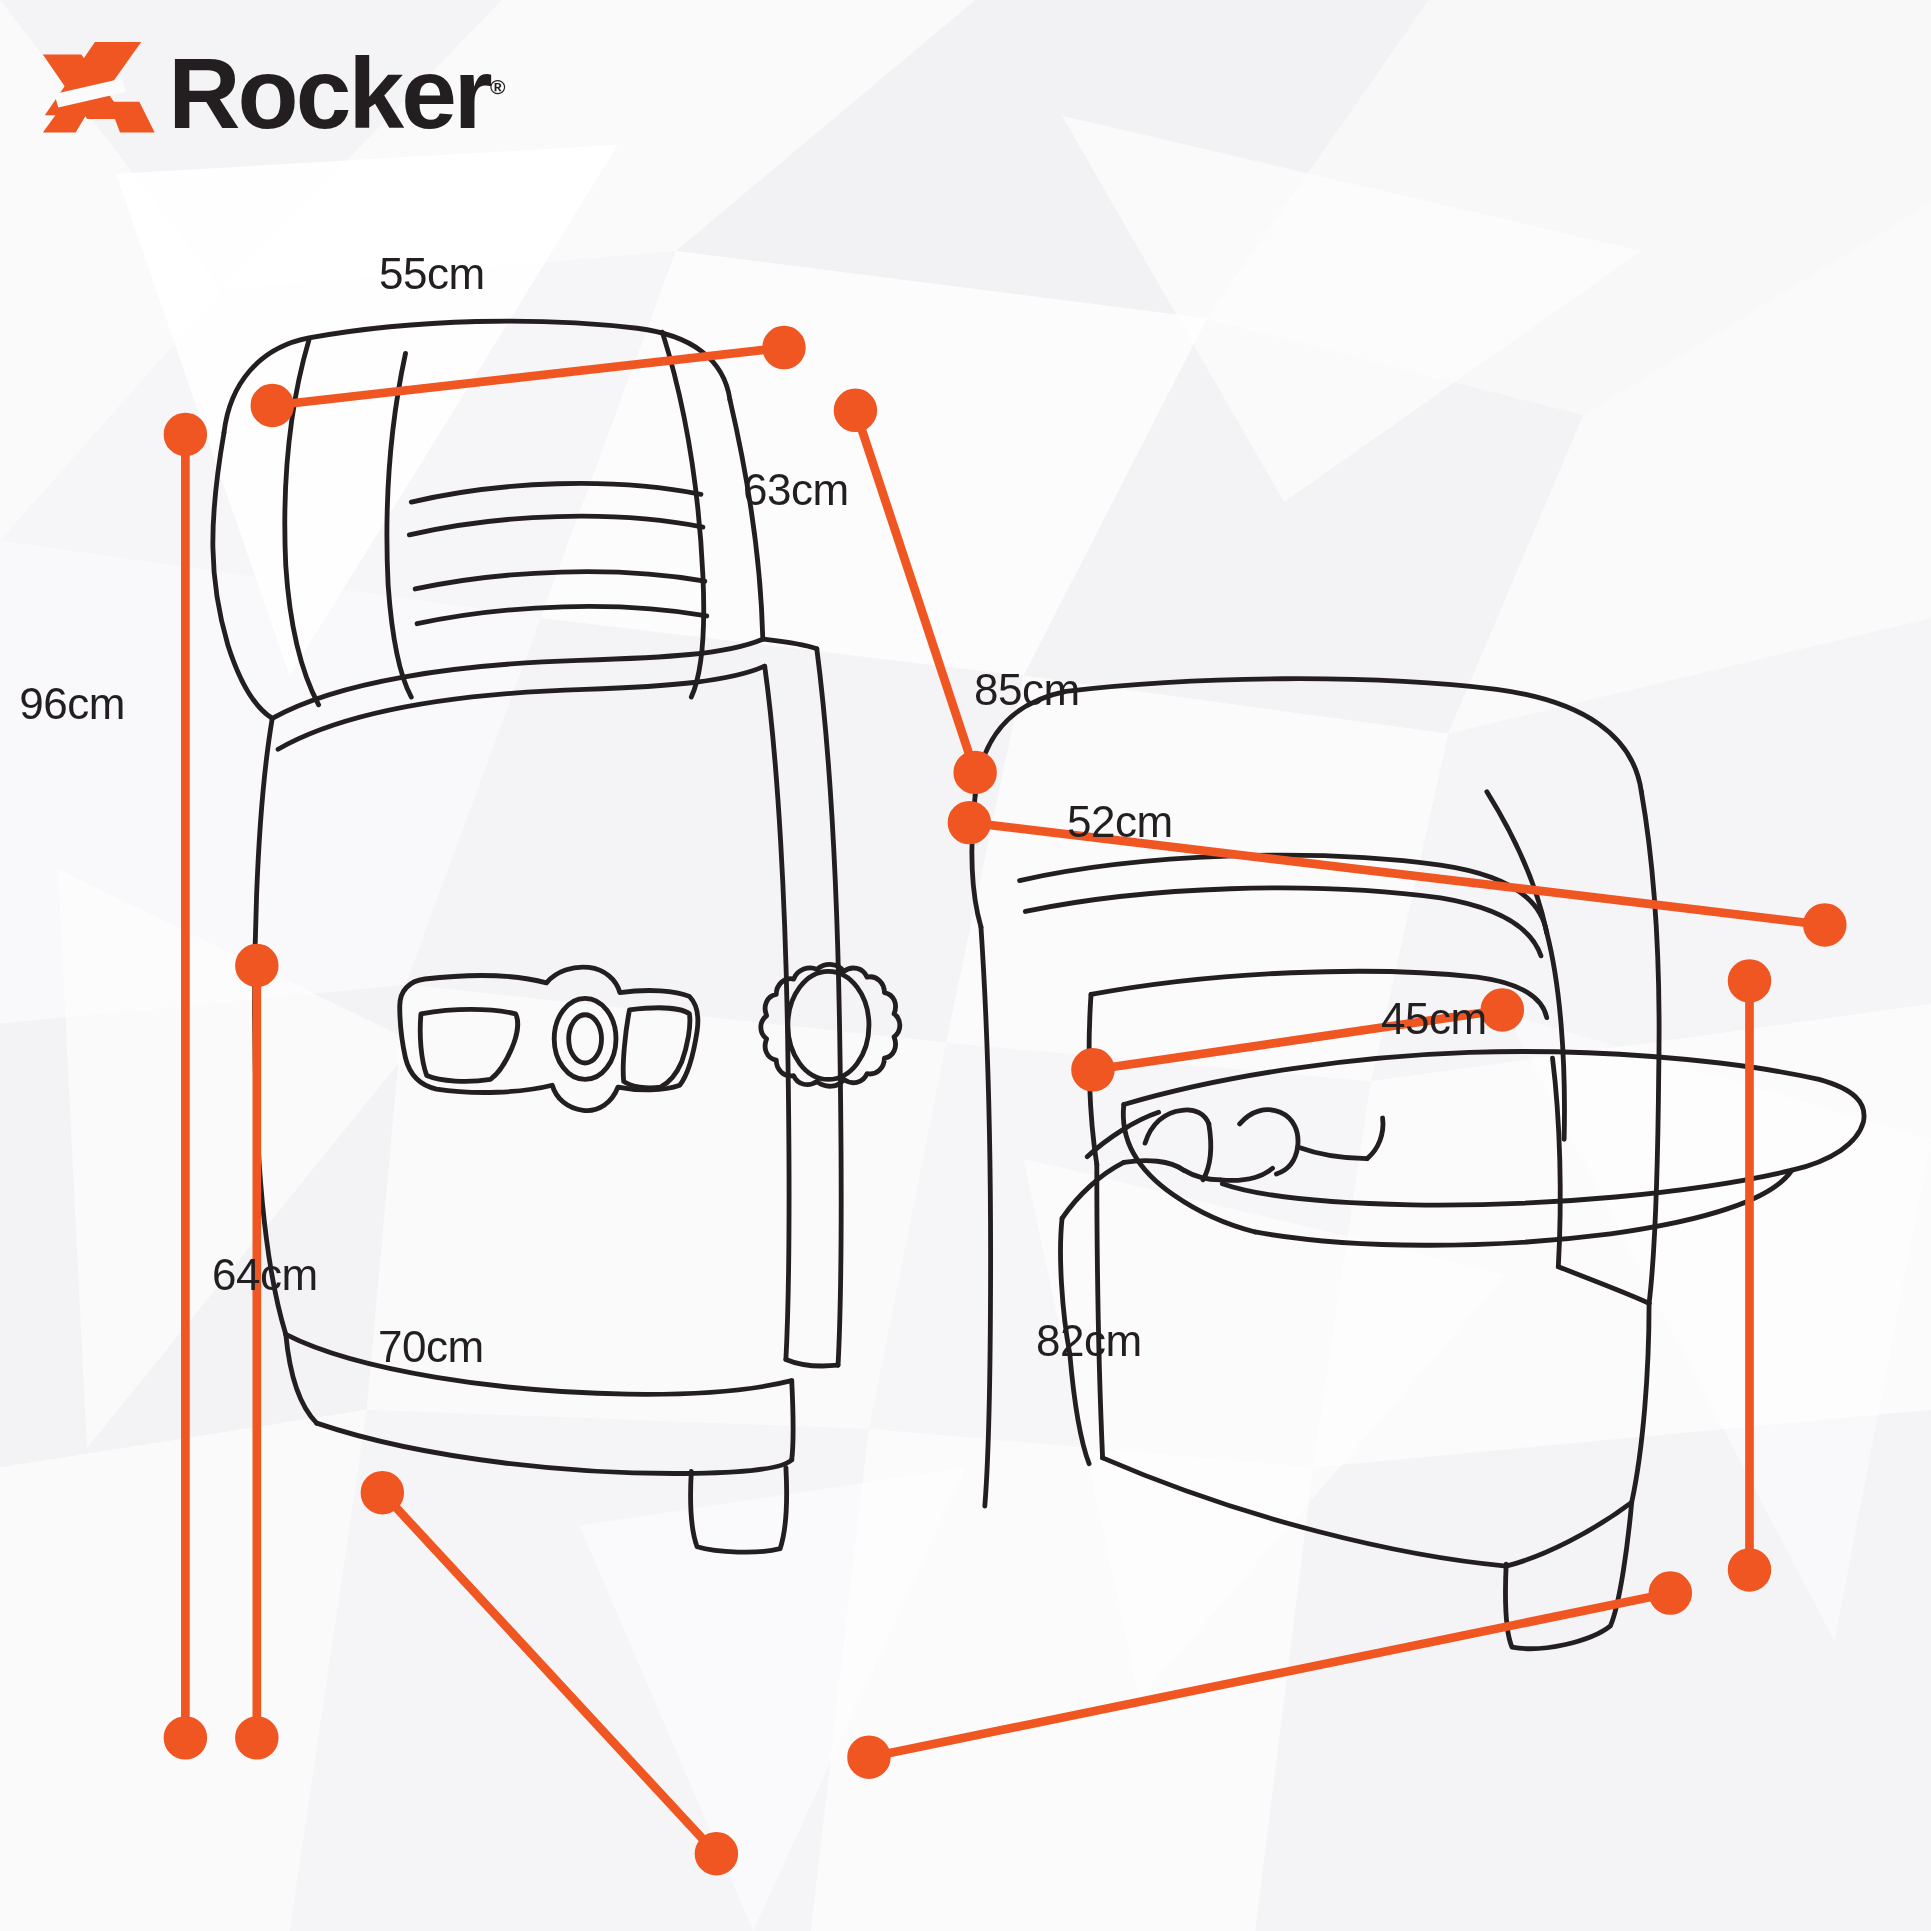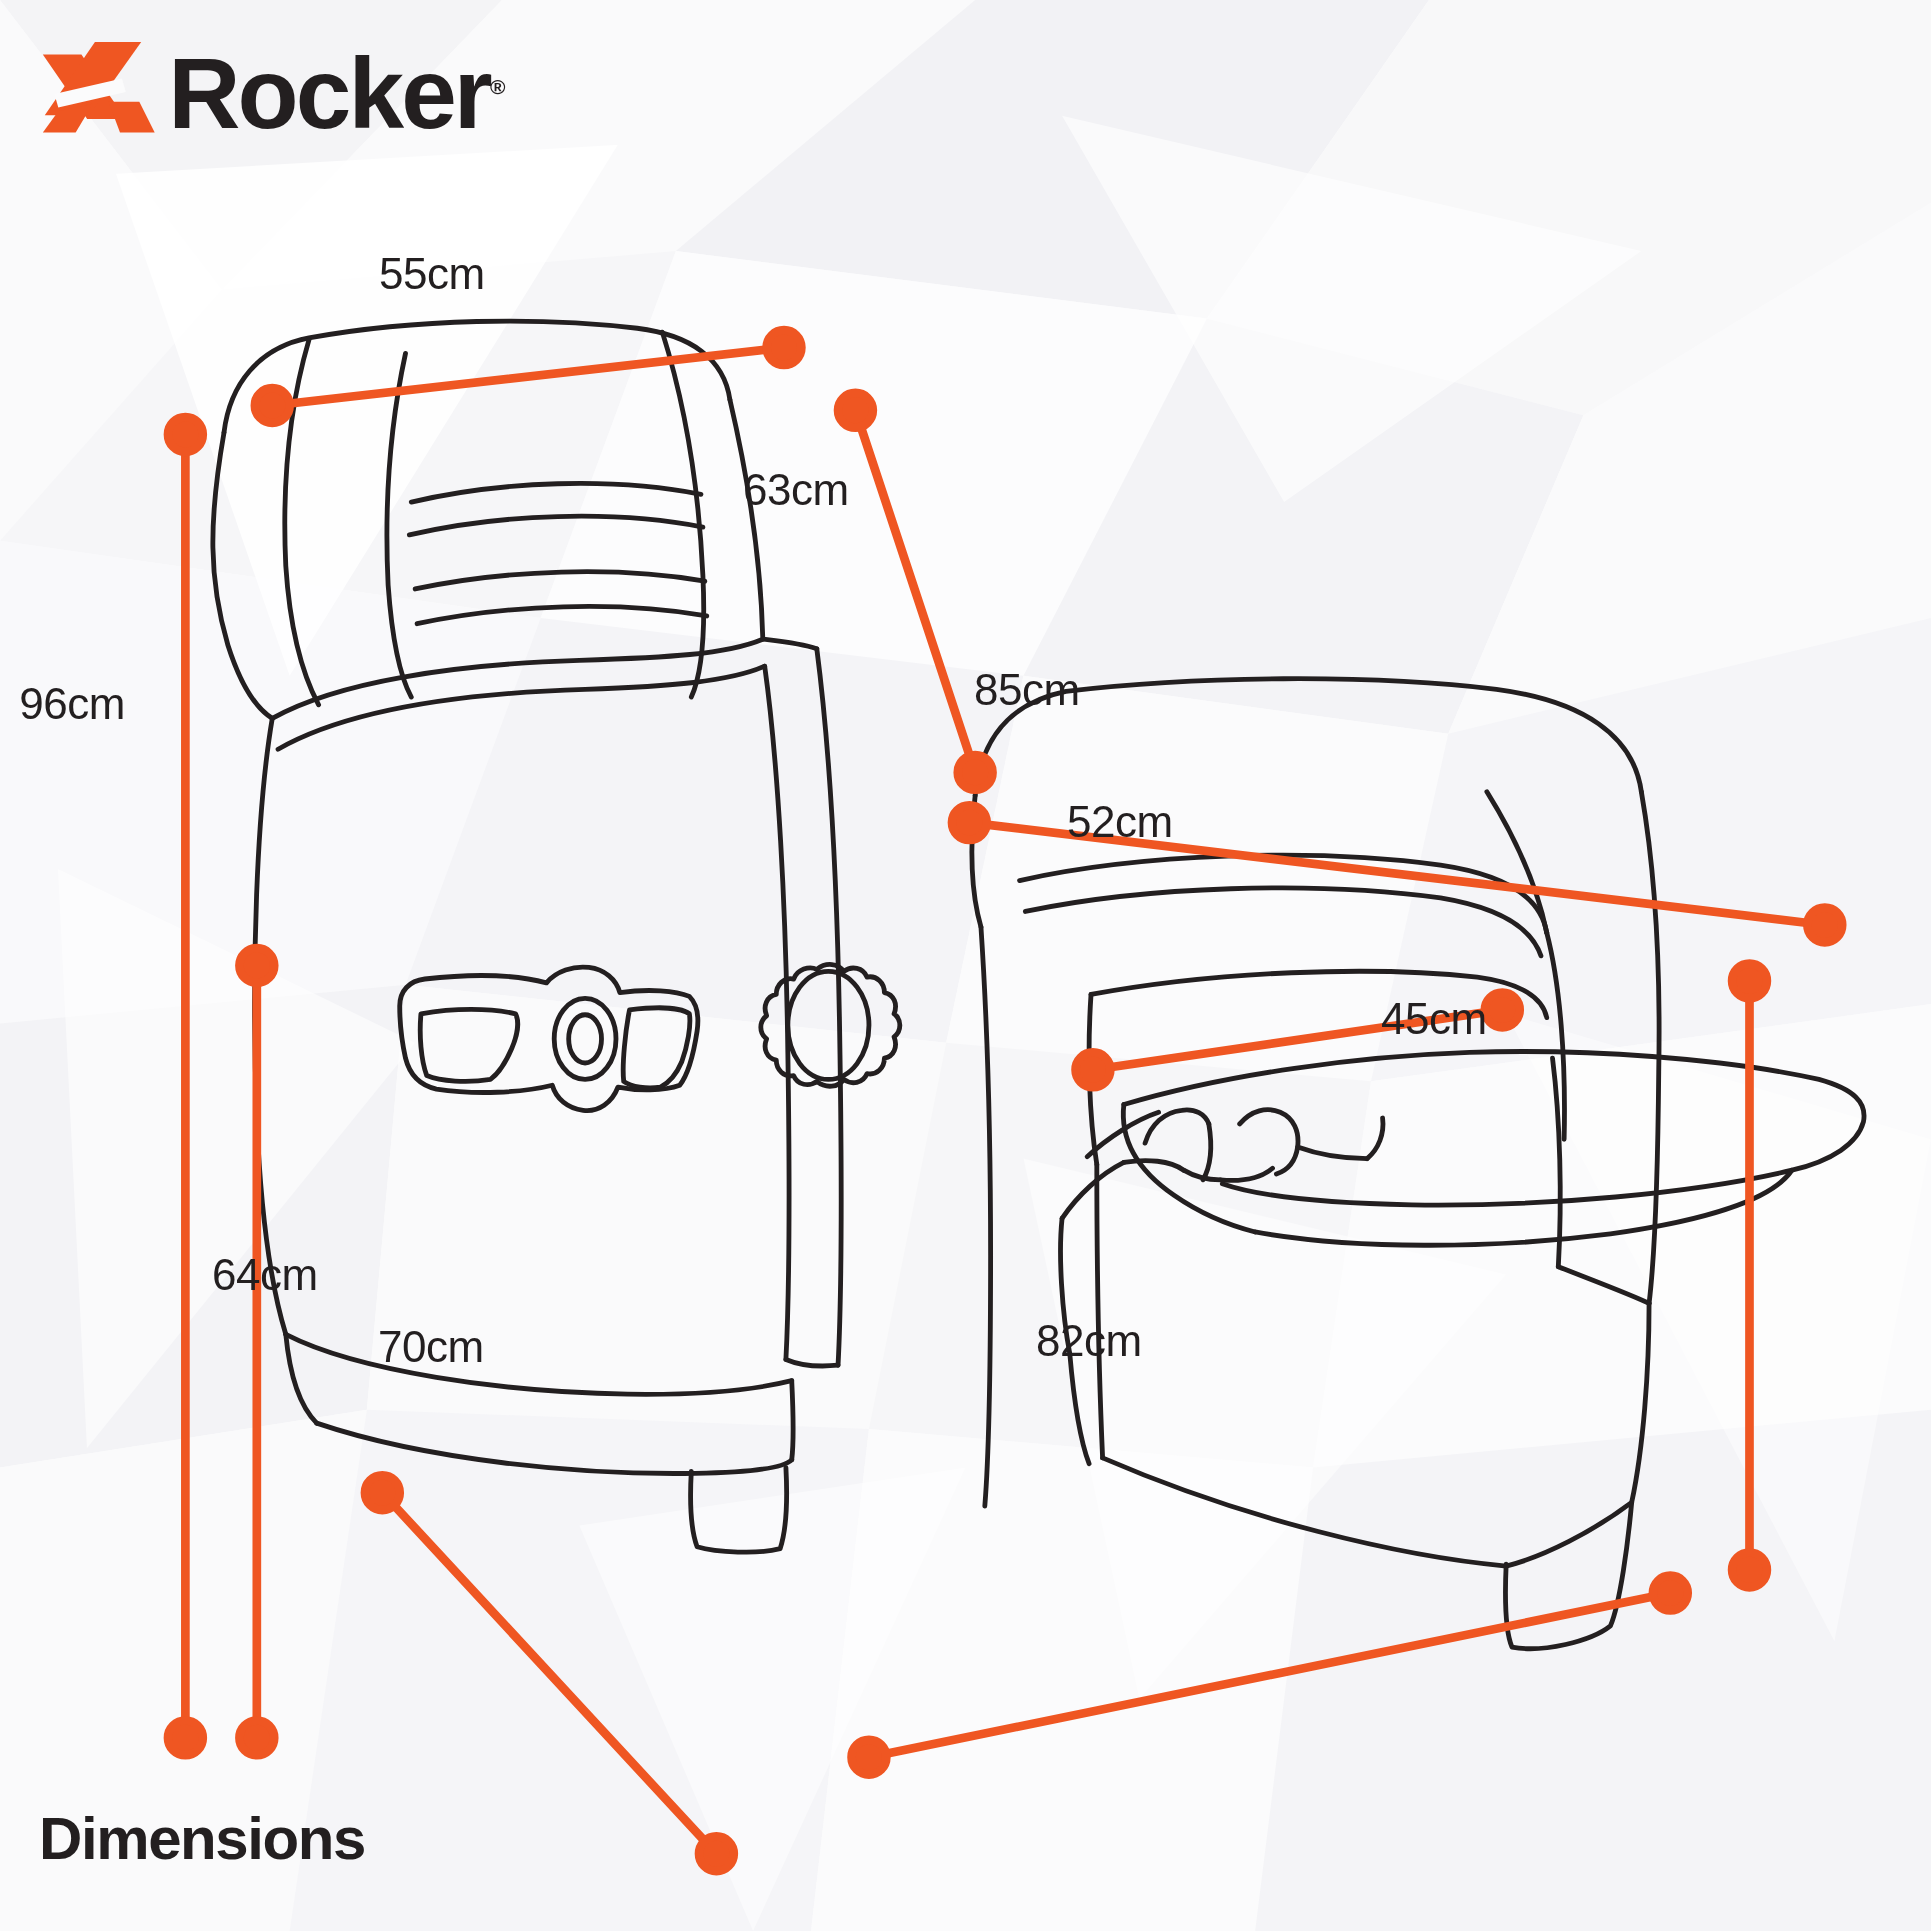--- a/index.html
+++ b/index.html
@@ -309,16 +309,15 @@
   <div class="dim-label" style="left: 379px; top: 249px;">55cm</div>
   <div class="dim-label" style="left: 743px; top: 449px; margin-top: 16px;">63cm</div>
   <div class="dim-label" style="left: 19.3px; top: 679px;">96cm</div>
   <div class="dim-label" style="left: 212px; top: 1202px; margin-top: 48px;">64cm</div>
   <div class="dim-label" style="left: 974px; top: 665px;">85cm</div>
   <div class="dim-label" style="left: 1067px; top: 797px;">52cm</div>
   <div class="dim-label" style="left: 1381px; top: 978px; margin-top: 16px;">45cm</div>
   <div class="dim-label" style="left: 378px; top: 1322px; text-align: center;">70cm</div>
   <div class="dim-label" style="left: 1036px; top: 1316px;">82cm</div>
 
-  <div id="footer-title">Dimensions</div>
 
 </div>
 
 
 </body></html>

